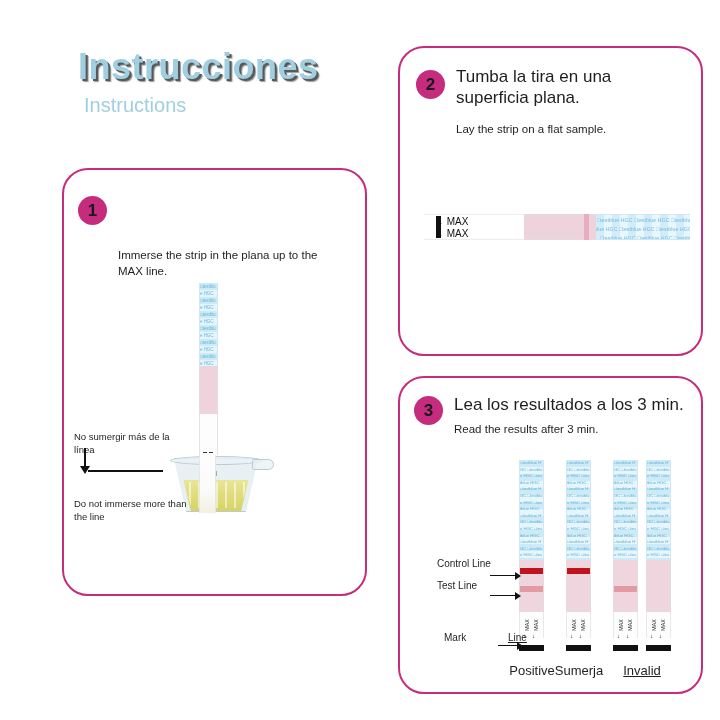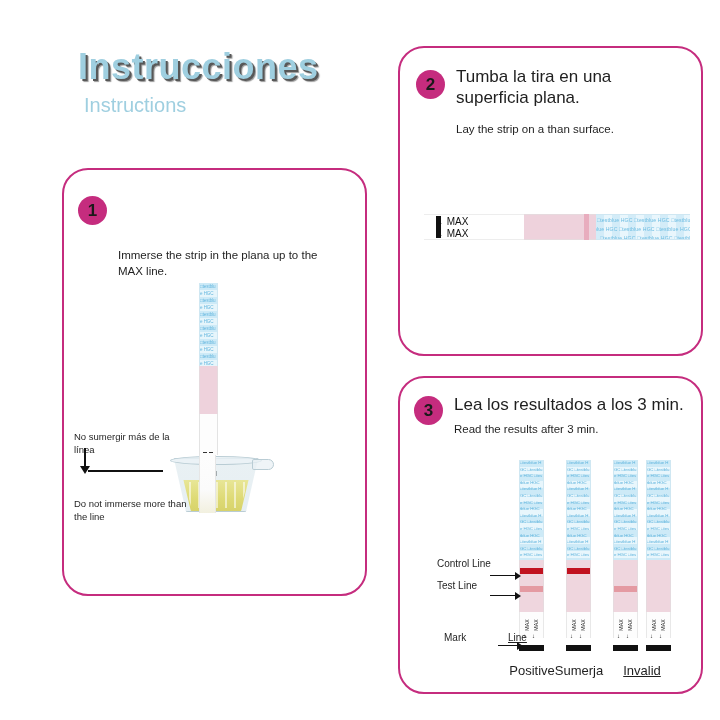--- a/index.html
+++ b/index.html
@@ -242,21 +242,21 @@
 
   <div class="callout" id="c2">Do not immerse more than the line</div>
   <div class="callout" id="c1">No sumergir más de la línea</div>
   <div id="s1-arrowline"></div>
   <div id="s1-arrowdown"></div>
   <div id="s1-arrowhead"></div>
 
   <div class="panel" id="panel-2">
     <div class="badge" style="left:16px;top:22px;">2</div>
     <div class="head-es" style="left:56px;top:18px;width:210px;">Tumba la tira en una superficia plana.</div>
-    <div class="head-en" style="left:56px;top:74px;width:220px;">Lay the strip on a than surface.</div>
+    <div class="head-en" style="left:56px;top:74px;width:220px;">Lay the strip on a flat sample.</div>
   </div>
 
   <div id="s2-strip">
     <div class="white"></div>
     <div class="pad"></div>
     <div class="padline"></div>
     <div class="handle">
       <div class="brand2">□testblue HGC □testblue HGC □testblue HGC □testblue HGC □testblue HGC</div>
       <div class="brand2" style="top:10px;left:-14px;">□testblue HGC □testblue HGC □testblue HGC □testblue HGC □testblue HGC</div>
       <div class="brand2" style="top:19px;left:4px;">□testblue HGC □testblue HGC □testblue HGC □testblue HGC □testblue HGC</div>

